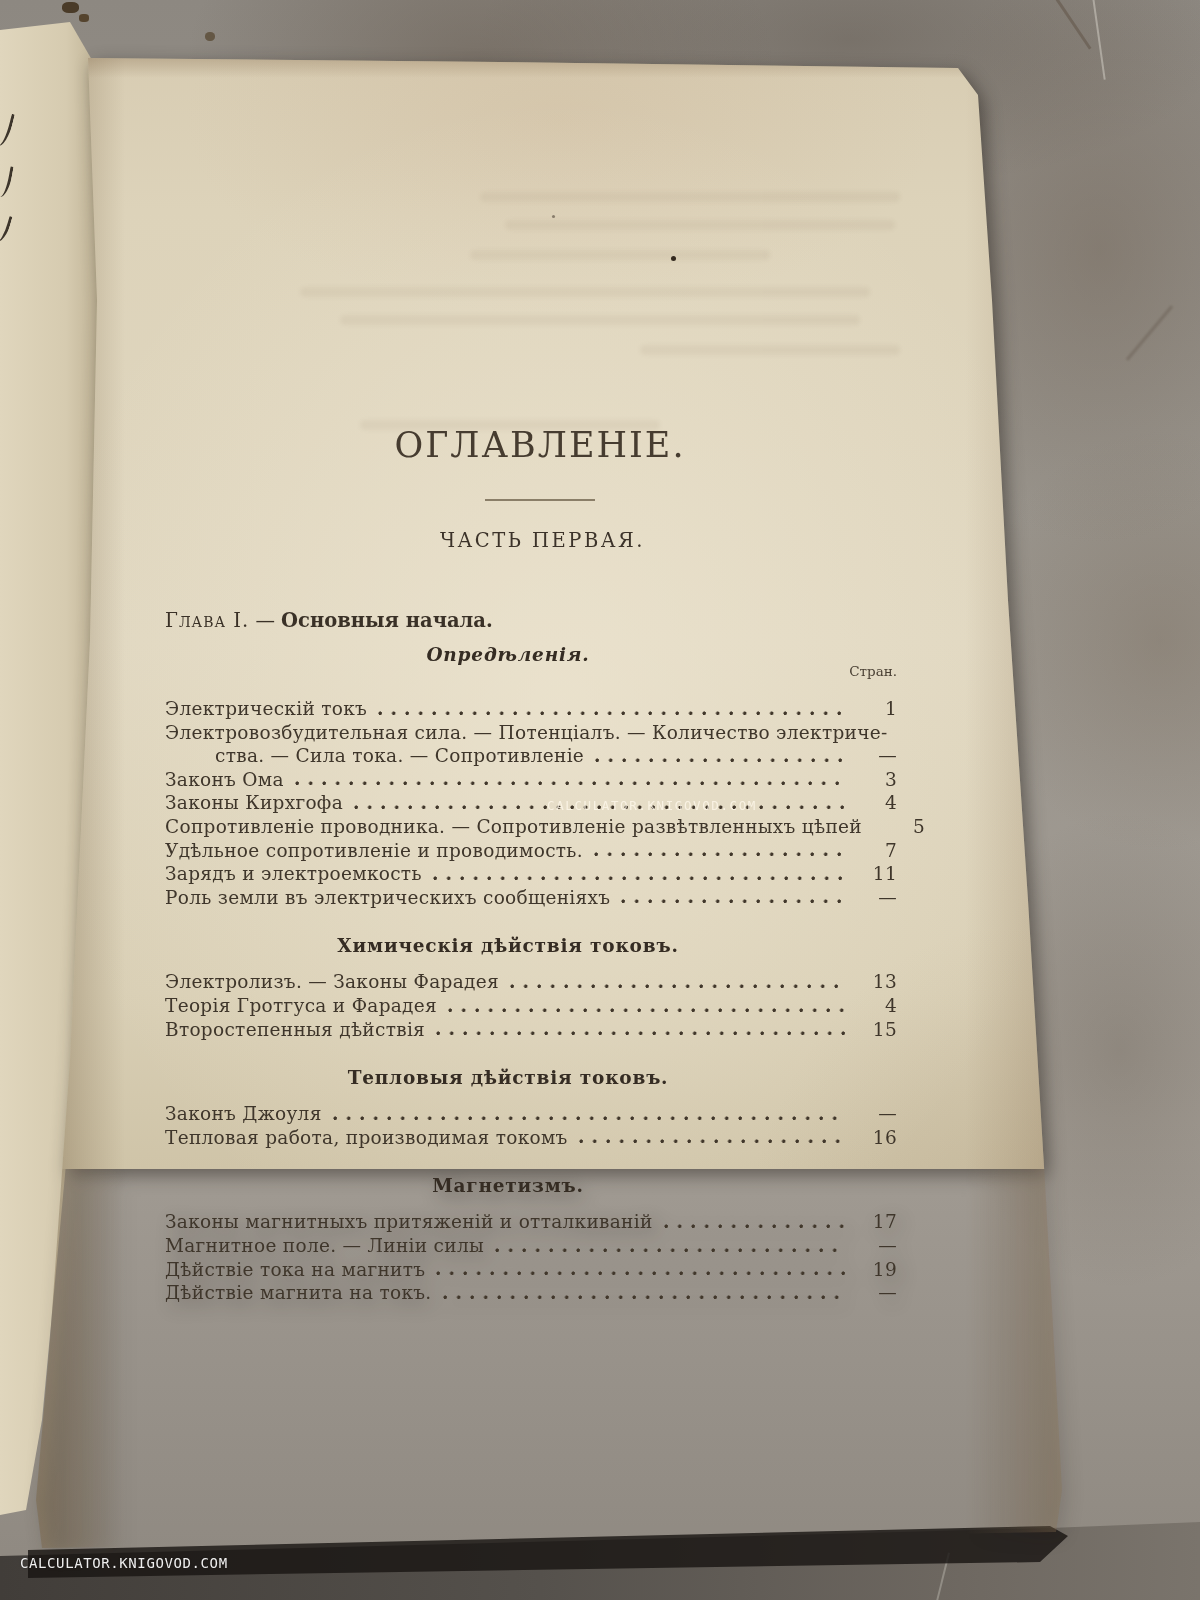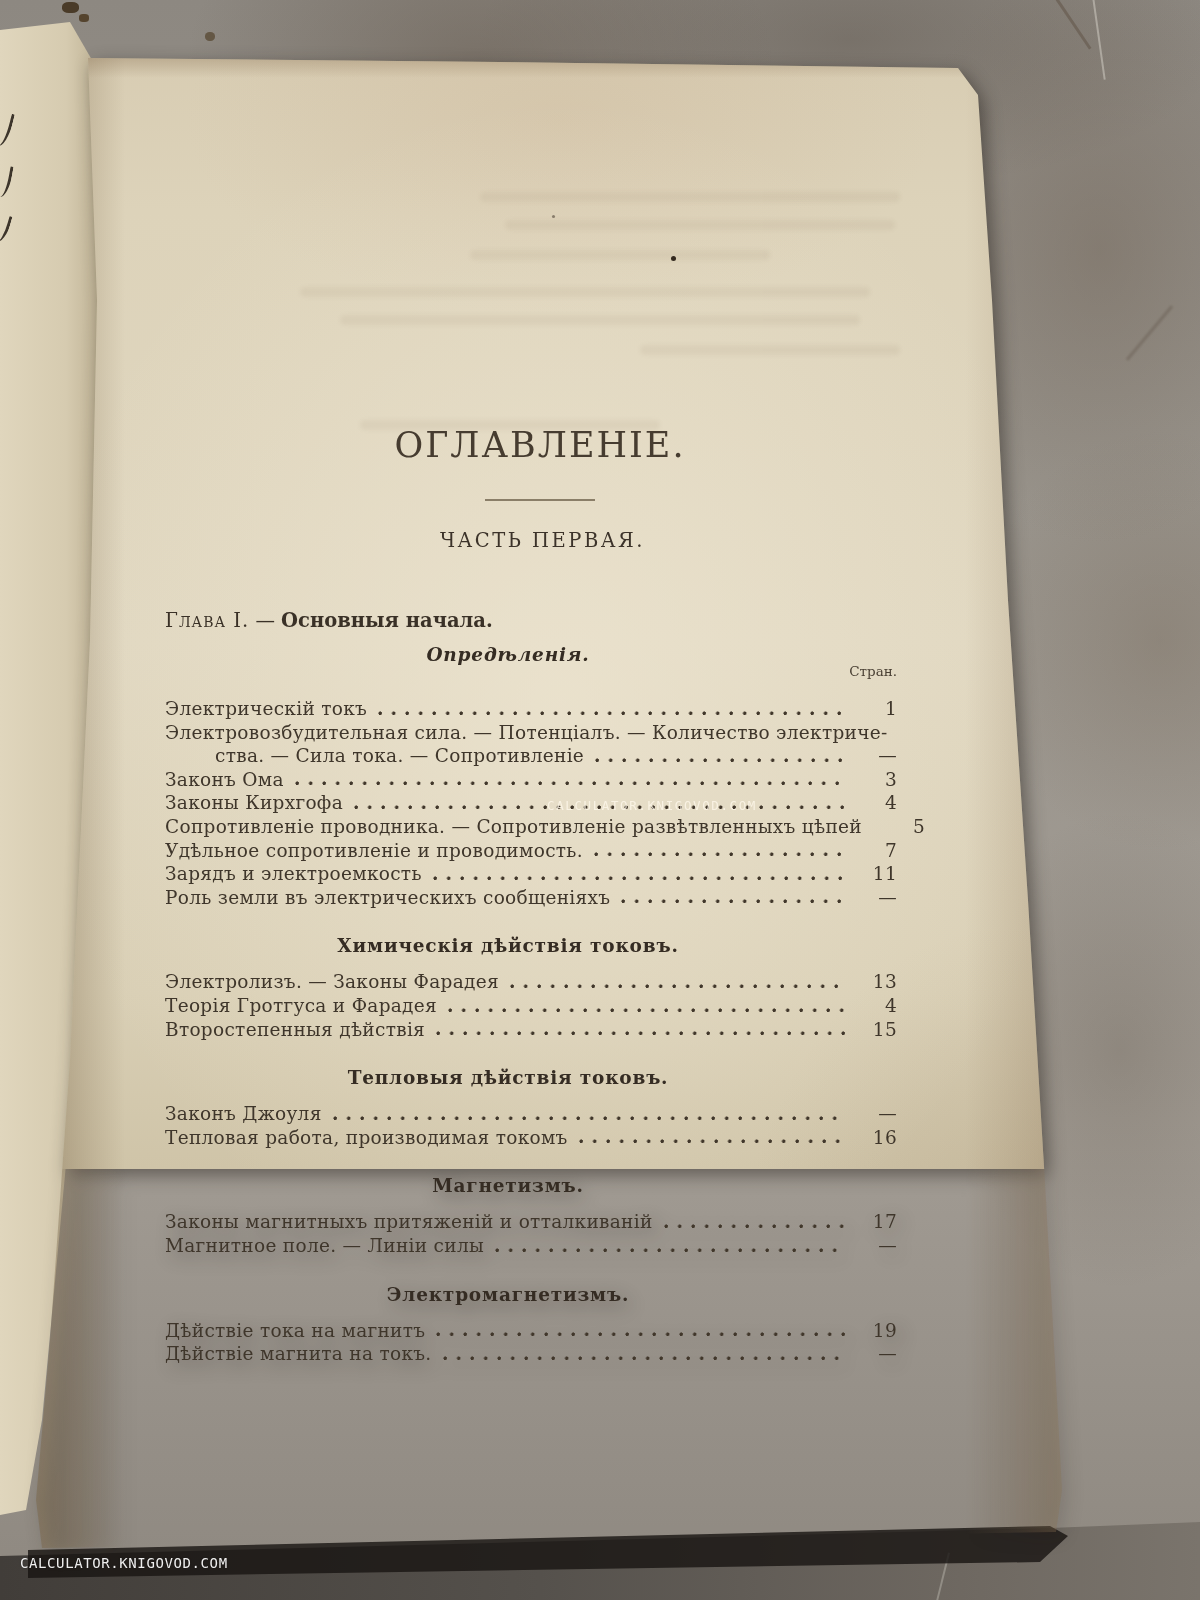--- a/index.html
+++ b/index.html
@@ -210,21 +210,20 @@
         <div class="toc-row">
           <span class="toc-text">Законы магнитныхъ притяженій и отталкиваній</span>
           <span class="toc-dots"></span>
           <span class="toc-page">17</span>
         </div>
         <div class="toc-row">
           <span class="toc-text">Магнитное поле. — Линіи силы</span>
           <span class="toc-dots"></span>
           <span class="toc-page">—</span>
         </div>
-        <div class="toc-section-heading">Электромагнетизмъ.</div>
         <div class="toc-row">
           <span class="toc-text">Дѣйствіе тока на магнитъ</span>
           <span class="toc-dots"></span>
           <span class="toc-page">19</span>
         </div>
         <div class="toc-row">
           <span class="toc-text">Дѣйствіе магнита на токъ.</span>
           <span class="toc-dots"></span>
           <span class="toc-page">—</span>
         </div>

